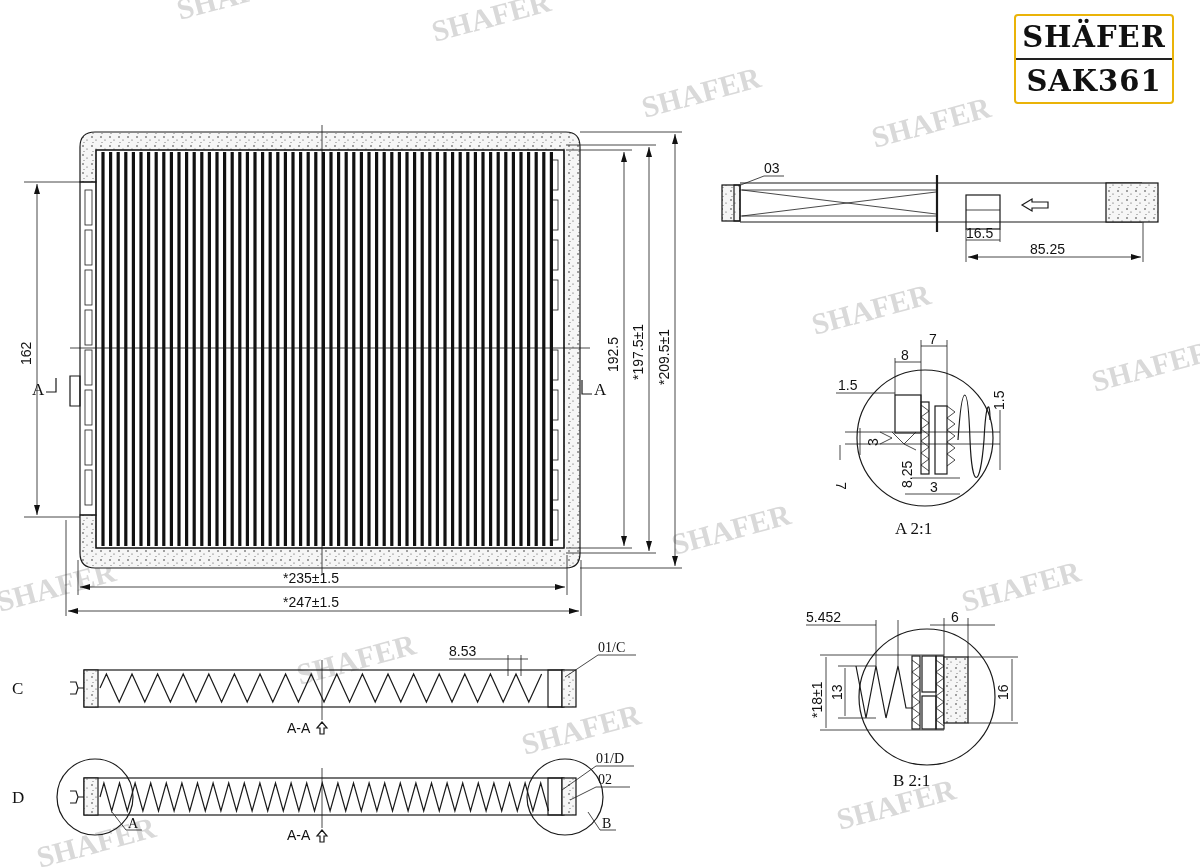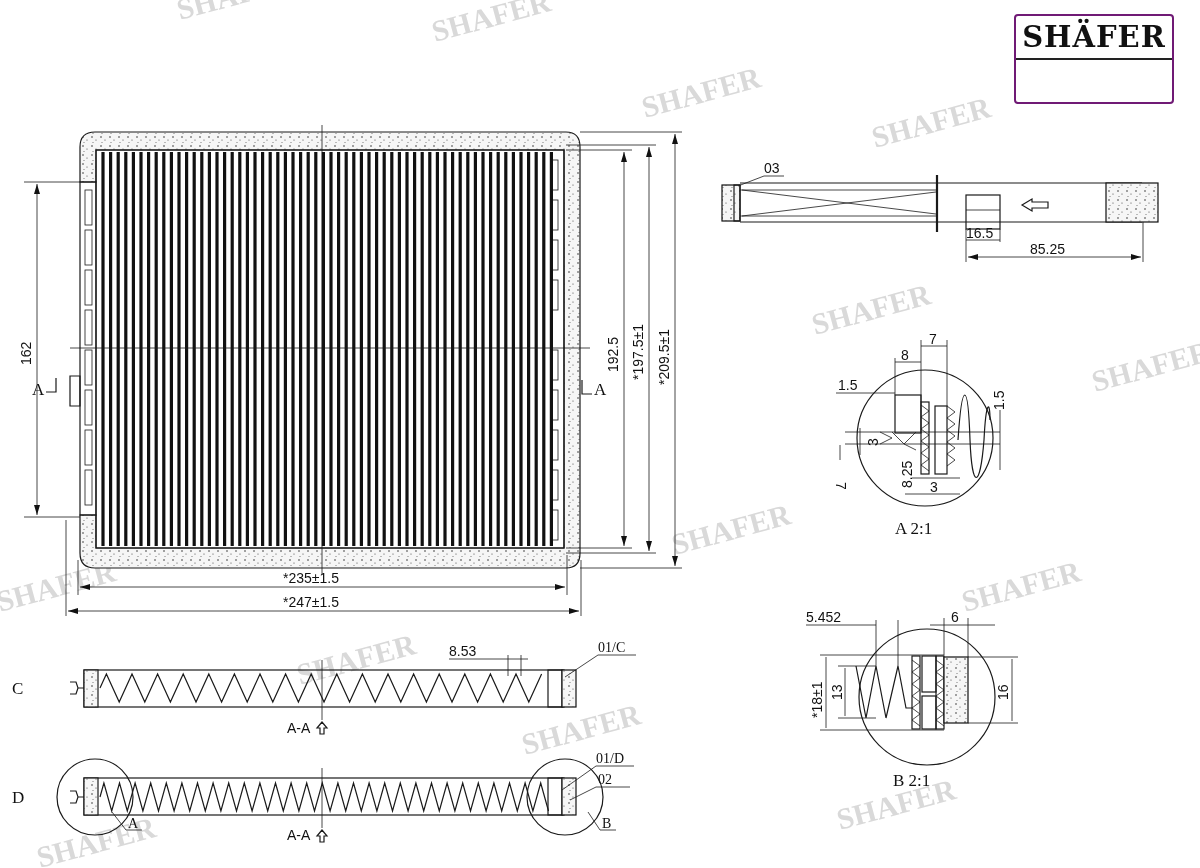--- a/index.html
+++ b/index.html
@@ -6,21 +6,21 @@
   body { width:1200px; height:868px; overflow:hidden; position:relative; font-family:"Liberation Sans", sans-serif; }
   svg { position:absolute; left:0; top:0; }
   .ln { stroke:#1a1a1a; fill:none; stroke-width:1.2; }
   .thin { stroke:#1a1a1a; fill:none; stroke-width:0.8; }
   .thick { stroke:#1a1a1a; fill:none; stroke-width:2.2; }
   .pleat { stroke:#111; stroke-width:3.2; }
   .foam { fill:#f4f4f4; stroke:#1a1a1a; stroke-width:1.2; }
   .dim { font-family:"Liberation Sans", sans-serif; font-size:14px; fill:#111; }
   .lbl { font-family:"Liberation Serif", serif; font-size:17px; fill:#111; }
   .wm { font-family:"Liberation Serif", serif; font-weight:bold; font-size:30px; fill:#d9d9d9; }
-  .logo-box { position:absolute; left:1014px; top:14px; width:156px; height:86px; border:2px solid #701a75; border-radius:4px; background:#fff; }
+  .logo-box { position:absolute; left:1014px; top:14px; width:156px; height:86px; border:2px solid #eab308; border-radius:4px; background:#fff; }
   .logo-row { height:42px; display:flex; align-items:center; justify-content:center; font-family:"DejaVu Serif", serif; font-weight:bold; font-size:29px; color:#111; letter-spacing:1px; }
   .logo-row.top { border-bottom:2px solid #222; }
 </style>
 </head>
 <body>
 
 <svg width="1200" height="868" viewBox="0 0 1200 868">
   <defs>
     <pattern id="dots" width="9" height="9" patternUnits="userSpaceOnUse">
       <rect width="9" height="9" fill="#f6f6f6"></rect>
@@ -331,13 +331,14 @@
     <line class="thin" x1="596" y1="766" x2="634" y2="766"></line>
     <text class="lbl" x="596" y="763" style="font-size:14px">01/D</text>
     <line class="thin" x1="570" y1="800" x2="596" y2="787"></line>
     <line class="thin" x1="596" y1="787" x2="630" y2="787"></line>
     <text class="lbl" x="598" y="784" style="font-size:14px">02</text>
   </g>
 </svg>
 
 <div class="logo-box">
   <div class="logo-row top">SHÄFER</div>
+  <div class="logo-row">SAK361</div>
 </div>
 
 </body></html>

